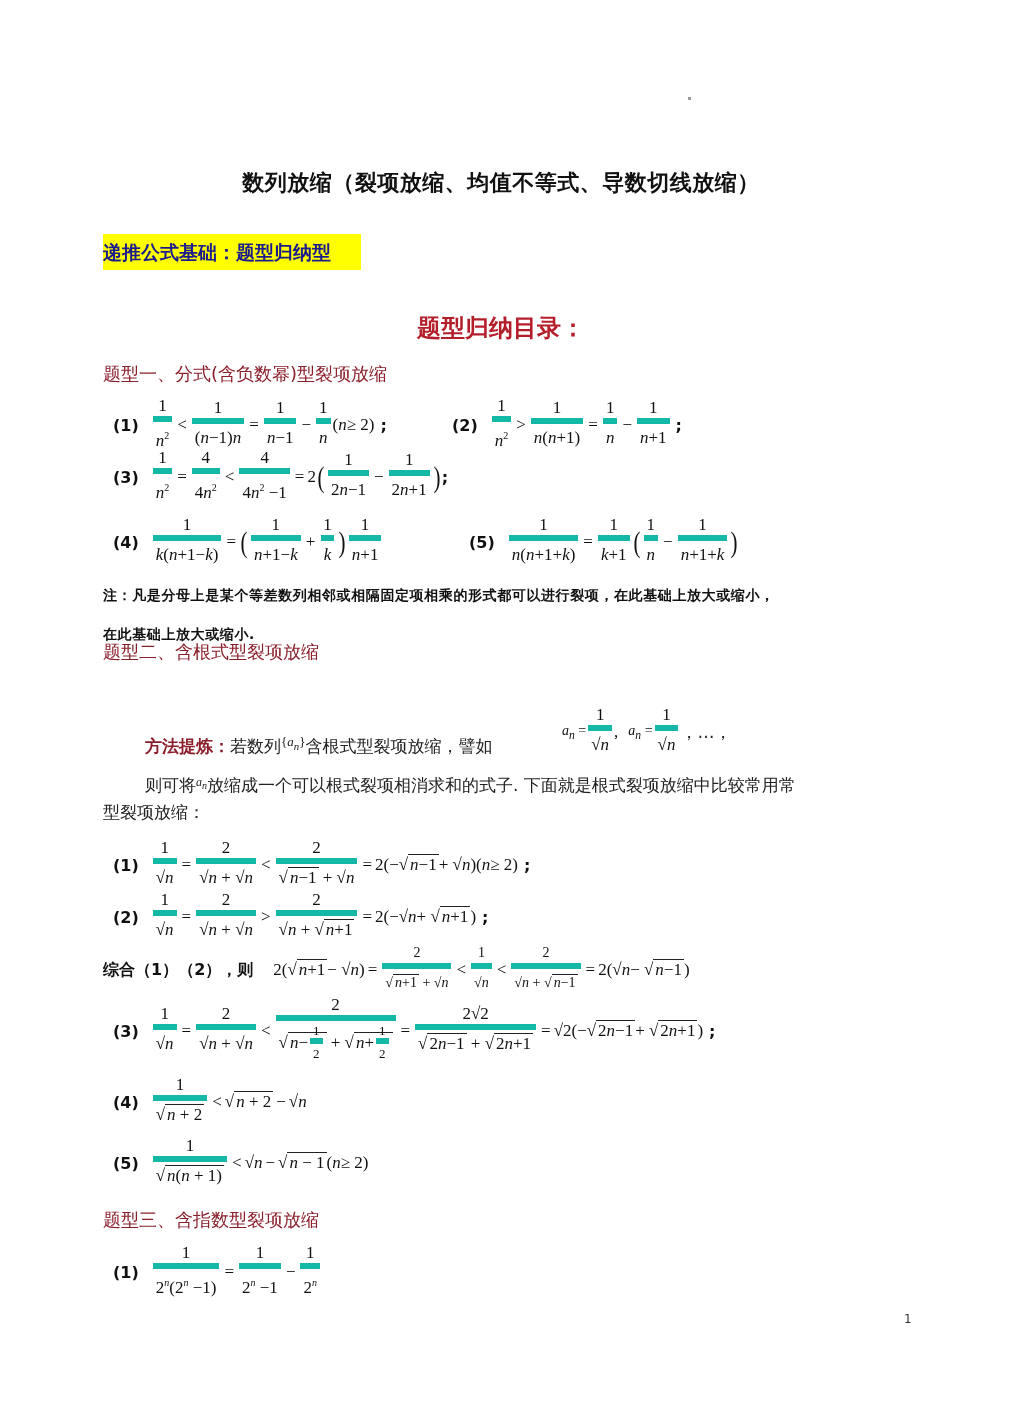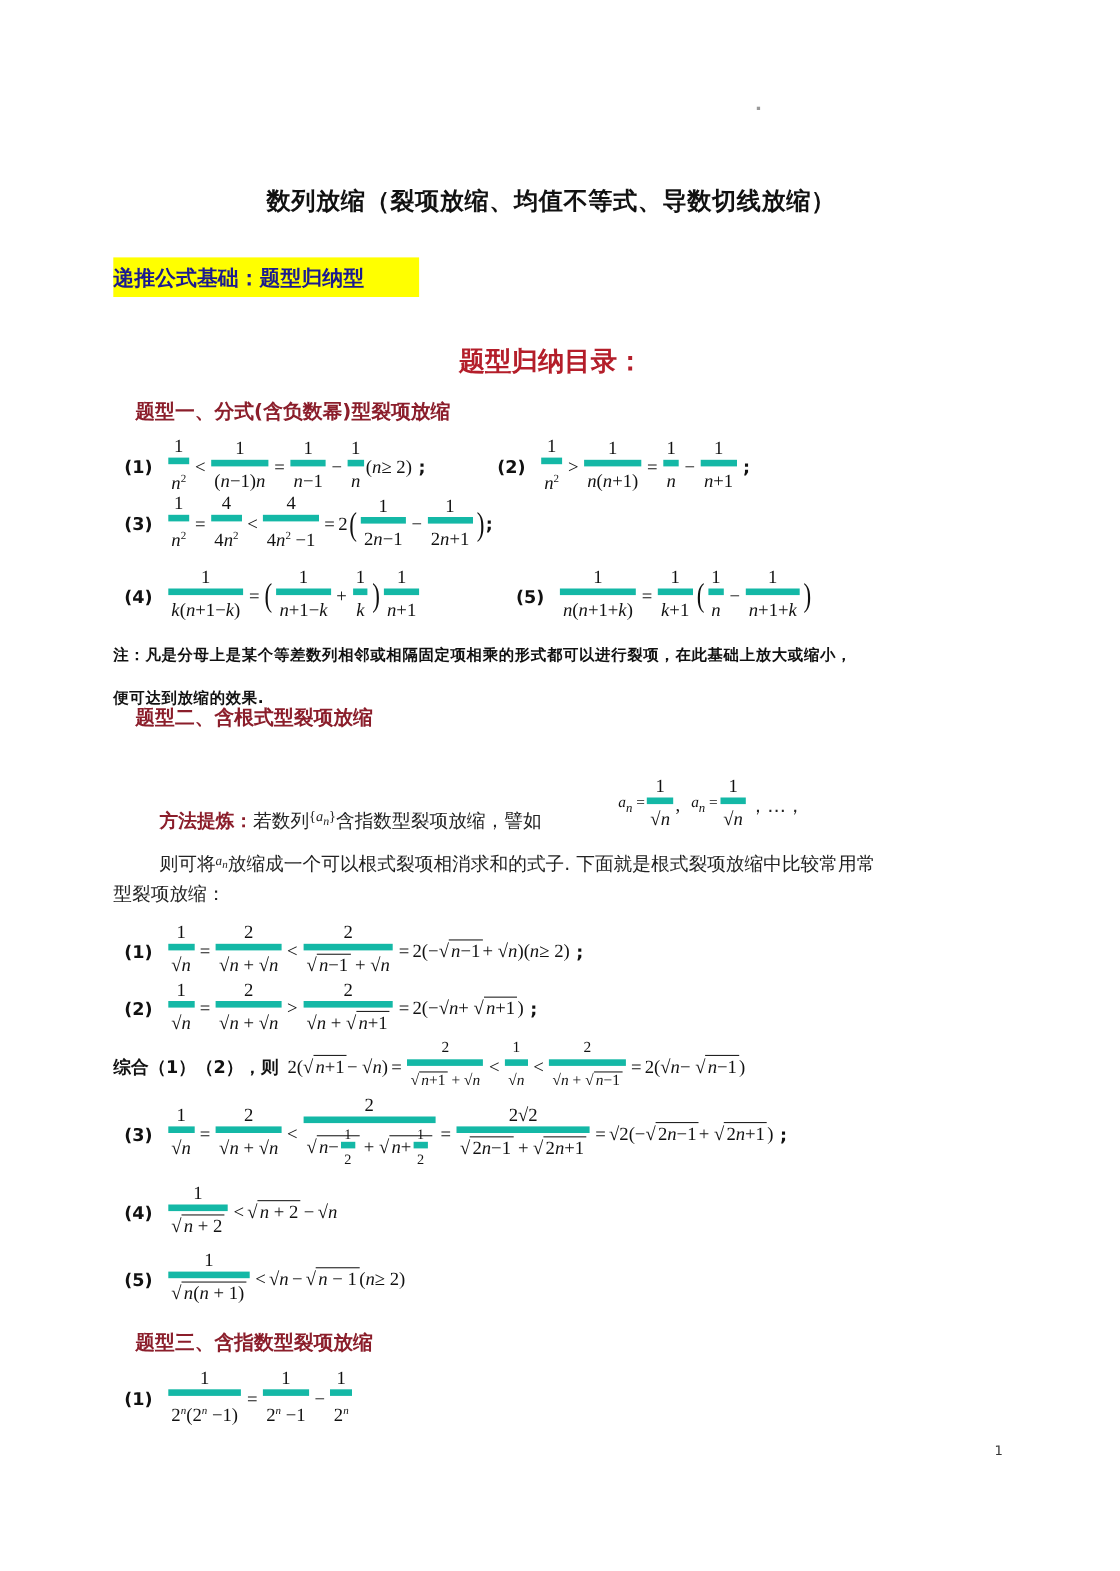--- a/index.html
+++ b/index.html
@@ -3,27 +3,27 @@
 <meta charset="utf-8">
 <style>
   html, body { margin:0; padding:0; background:#ffffff; }
   body { width:1018px; height:1428px; position:relative; overflow:hidden;
          font-family:"DejaVu Serif", serif; color:#111; }
   .abs { position:absolute; }
   .dot { left:688px; top:97px; width:3px; height:3px; background:#999; }
   .title { left:0; width:1018px; top:168px; text-align:center; font-family:"DejaVu Sans", sans-serif;
            font-weight:bold; font-size:22px; color:#111; letter-spacing:0.5px; padding-left:0; }
   .title span { position:relative; left:-8px; }
-  .hl { left:103px; top:234px; width:258px; height:36px; background:#ffff00;padding-left:20px; }
+  .hl { left:103px; top:234px; width:258px; height:36px; background:#ffff00; }
   .hl span { position:absolute; left:0; top:6px; font-family:"DejaVu Sans", sans-serif; font-weight:bold;
              font-size:19px; color:#1b1b8f; white-space:nowrap; }
   .toc { left:0; width:1018px; top:312px; text-align:center; font-family:"DejaVu Sans", sans-serif;
          font-weight:bold; font-size:24px; color:#b41e2a; }
   .toc span { position:relative; left:-8px; }
-  .sec { left:103px; font-family:"DejaVu Sans", sans-serif; font-weight:bold; font-size:18px; color:#8b1e2b; white-space:nowrap;margin-left:20px; }
+  .sec { left:103px; font-family:"DejaVu Sans", sans-serif; font-weight:normal; font-size:18px; color:#8b1e2b; white-space:nowrap; }
   .note { left:103px; font-family:"DejaVu Sans", sans-serif; font-weight:bold; font-size:14px; color:#111; white-space:nowrap; letter-spacing:0.6px; }
   .para { font-family:"DejaVu Sans", sans-serif; font-size:17px; color:#222; white-space:nowrap; }
   .method { color:#8b1e2b; font-weight:bold; }
   .num { font-family:"DejaVu Sans", sans-serif; font-weight:bold; font-size:16px; color:#111; }
   .eq { display:flex; align-items:center; white-space:nowrap; font-family:"Liberation Serif", serif; font-size:17px; }
   .eq .lbl { margin-right:12px; }
   .m { font-family:"Liberation Serif", serif; font-size:17px; }
   i { font-style:italic; }
   .frac { display:inline-flex; flex-direction:column; align-items:center; vertical-align:middle; margin:0 2px; }
   .frac .n { padding:0 3px; line-height:20px; }
@@ -156,26 +156,26 @@
     </span>
     <span class="op">−</span>
   <span class="frac">
       <span class="n">1</span>
       <span class="d"><i>n</i>+1+<i>k</i></span>
     </span>
     <span class="big">)</span>
 </div>
 
 <div class="abs note" style="top:587px">注：凡是分母上是某个等差数列相邻或相隔固定项相乘的形式都可以进行裂项，在此基础上放大或缩小，</div>
-<div class="abs note" style="top:626px">便可达到放缩的效果.</div>
+<div class="abs note" style="top:626px">在此基础上放大或缩小.</div>
 
 <div class="abs sec" style="top:640px">题型二、含根式型裂项放缩</div>
 
 <div class="abs para" style="left:145px; top:734px">
-  <span class="method">方法提炼：</span><span>若数列</span><span class="m" style="font-size:13px; vertical-align:6px">{<i>a<sub>n</sub></i>}</span><span>含指数型裂项放缩，譬如</span>
+  <span class="method">方法提炼：</span><span>若数列</span><span class="m" style="font-size:13px; vertical-align:6px">{<i>a<sub>n</sub></i>}</span><span>含根式型裂项放缩，譬如</span>
 </div>
 <div class="abs eq" style="left:562px; top:705px">
   <span class="m" style="font-size:14px; vertical-align:8px"><i>a<sub>n</sub></i> =</span>
   <span class="frac">
       <span class="n">1</span>
       <span class="d">√<i>n</i></span>
     </span>,
   <span class="m" style="font-size:14px; vertical-align:8px; margin-left:10px"><i>a<sub>n</sub></i> =</span>
   <span class="frac">
       <span class="n">1</span>
@@ -213,21 +213,21 @@
       <span class="n">2</span>
       <span class="d">√<i>n</i> + √<i>n</i></span>
     </span><span class="op">&gt;</span>
   <span class="frac">
       <span class="n">2</span>
       <span class="d">√<i>n</i> + √<span class="sqrt"><span class="r"><i>n</i>+1</span></span></span>
     </span><span class="op">=</span>2(−√<i>n</i> + √<span class="sqrt"><span class="r"><i>n</i>+1</span></span>)<span class="num" style="margin-left:6px">;</span>
 </div>
 
 <div class="abs eq" style="left:103px; top:943px">
-  <span class="num" style="margin-right:8px">综合（1）（2），则</span>
+  <span class="num" style="margin-right:20px">综合（1）（2），则</span>
   2(√<span class="sqrt"><span class="r"><i>n</i>+1</span></span> − √<i>n</i>)<span class="op">=</span>
   <span class="frac" style="font-size:14px">
       <span class="n">2</span>
       <span class="d">√<span class="sqrt"><span class="r"><i>n</i>+1</span></span> + √<i>n</i></span>
     </span><span class="op">&lt;</span>
   <span class="frac" style="font-size:14px">
       <span class="n">1</span>
       <span class="d">√<i>n</i></span>
     </span><span class="op">&lt;</span>
   <span class="frac" style="font-size:14px">

